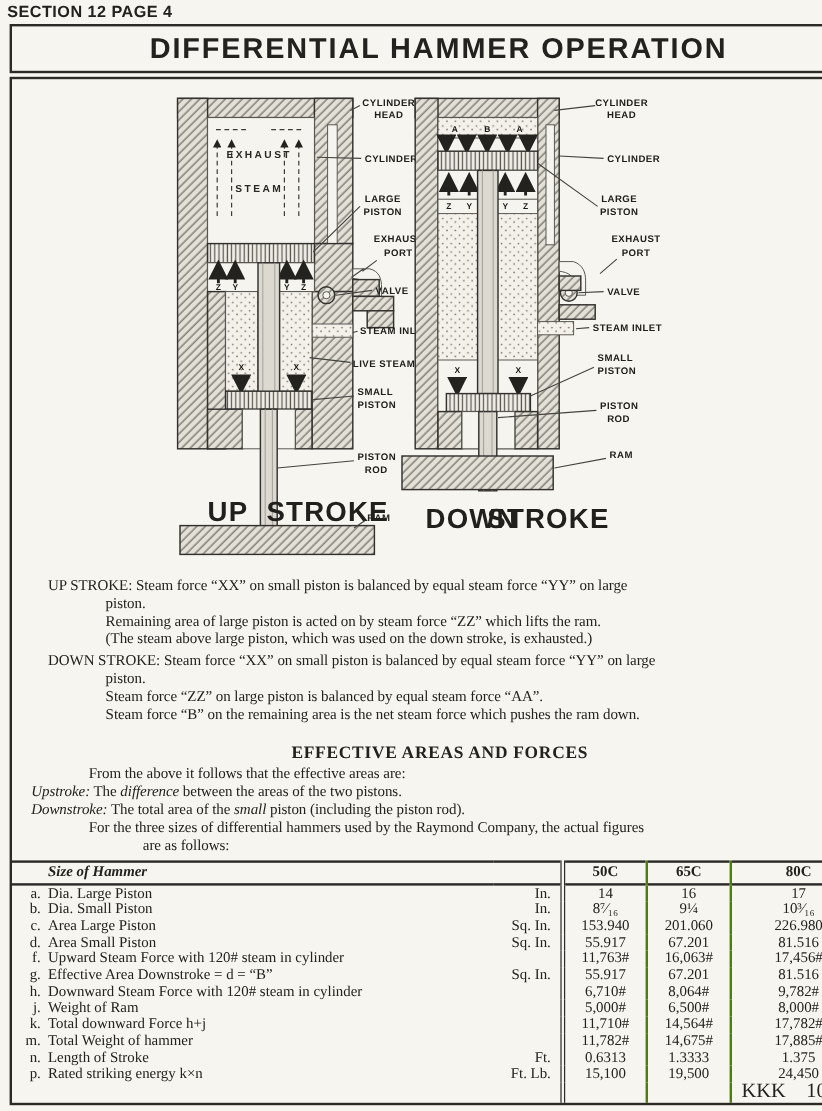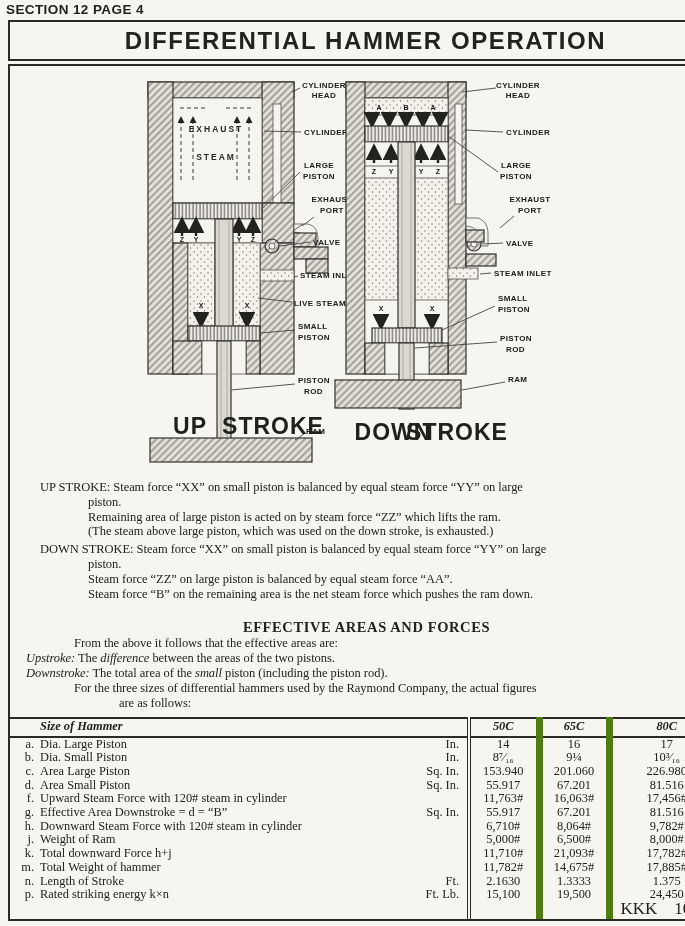--- a/index.html
+++ b/index.html
@@ -16,26 +16,26 @@
   .cont{padding-left:64px;}
   .eff-heading{text-align:center;font-weight:bold;font-size:14.5px;letter-spacing:.6px;line-height:17px;margin-top:18px;}
   .intro{padding-left:50px;}
   .def{padding-left:2px;}
   .followup{padding-left:50px;}
   .followup2{padding-left:95px;}
   table{position:absolute;left:0;right:0;bottom:0;width:100%;border-collapse:collapse;table-layout:fixed;border-top:2px solid #2b2a27;}
   thead tr{border-bottom:2px solid #2b2a27;}
   th,td{font-size:12.4px;line-height:13.7px;padding:0;font-weight:normal;overflow:hidden;}
   th.szh{font-style:italic;text-align:left;padding-left:30px;font-weight:bold;}
-  th.colh{font-style:italic;text-align:center;font-weight:bold;}
+  th.colh{text-align:center;font-weight:bold;}
   thead th{height:17px;}
   td.c-desc{text-align:left;}
   .row-id{display:inline-block;width:24px;text-align:right;margin-right:6px;}
   td.c-unit{text-align:right;padding-right:8px;}
-  .c-val{text-align:center;border-left:7px solid #4d7c0f;}
+  .c-val{text-align:center;border-left:2px solid #4d7c0f;}
   .vfirst{border-left:4px double #2b2a27 !important;}
   td.note{text-align:right;padding-left:8px;font-size:17px;white-space:pre;}
   .foot-row td{height:17px;vertical-align:top;}
   
   .dlbl{font-family:"Liberation Sans",sans-serif;font-weight:bold;font-size:8px;letter-spacing:.4px;fill:#21201d;}
   .dletter{font-family:"Liberation Sans",sans-serif;font-weight:bold;font-size:7px;fill:#181816;}
   .dword{font-family:"Liberation Sans",sans-serif;font-weight:bold;font-size:8.5px;letter-spacing:2px;fill:#2a2926;}
   .bigword{font-family:"Liberation Sans",sans-serif;font-weight:bold;font-size:23px;letter-spacing:1px;fill:#21201d;}
   .leader{stroke:#44433f;stroke-width:.9;fill:none;}
   .steamArrow{stroke:#23221f;stroke-width:2.4;}
@@ -342,34 +342,34 @@
             <td class="c-desc"><span class="row-id">j.</span>Weight of Ram</td>
             <td class="c-unit"></td>
             <td class="c-val vfirst">5,000#</td>
             <td class="c-val">6,500#</td>
             <td class="c-val">8,000#</td>
           </tr>
           <tr>
             <td class="c-desc"><span class="row-id">k.</span>Total downward Force h+j</td>
             <td class="c-unit"></td>
             <td class="c-val vfirst">11,710#</td>
-            <td class="c-val">21,093#</td>
+            <td class="c-val">14,564#</td>
             <td class="c-val">17,782#</td>
           </tr>
           <tr>
             <td class="c-desc"><span class="row-id">m.</span>Total Weight of hammer</td>
             <td class="c-unit"></td>
             <td class="c-val vfirst">11,782#</td>
             <td class="c-val">14,675#</td>
             <td class="c-val">17,885#</td>
           </tr>
           <tr>
             <td class="c-desc"><span class="row-id">n.</span>Length of Stroke</td>
             <td class="c-unit">Ft.</td>
-            <td class="c-val vfirst">2.1630</td>
+            <td class="c-val vfirst">0.6313</td>
             <td class="c-val">1.3333</td>
             <td class="c-val">1.375</td>
           </tr>
           <tr>
             <td class="c-desc"><span class="row-id">p.</span>Rated striking energy k×n</td>
             <td class="c-unit">Ft. Lb.</td>
             <td class="c-val vfirst">15,100</td>
             <td class="c-val">19,500</td>
             <td class="c-val">24,450</td>
           </tr>

